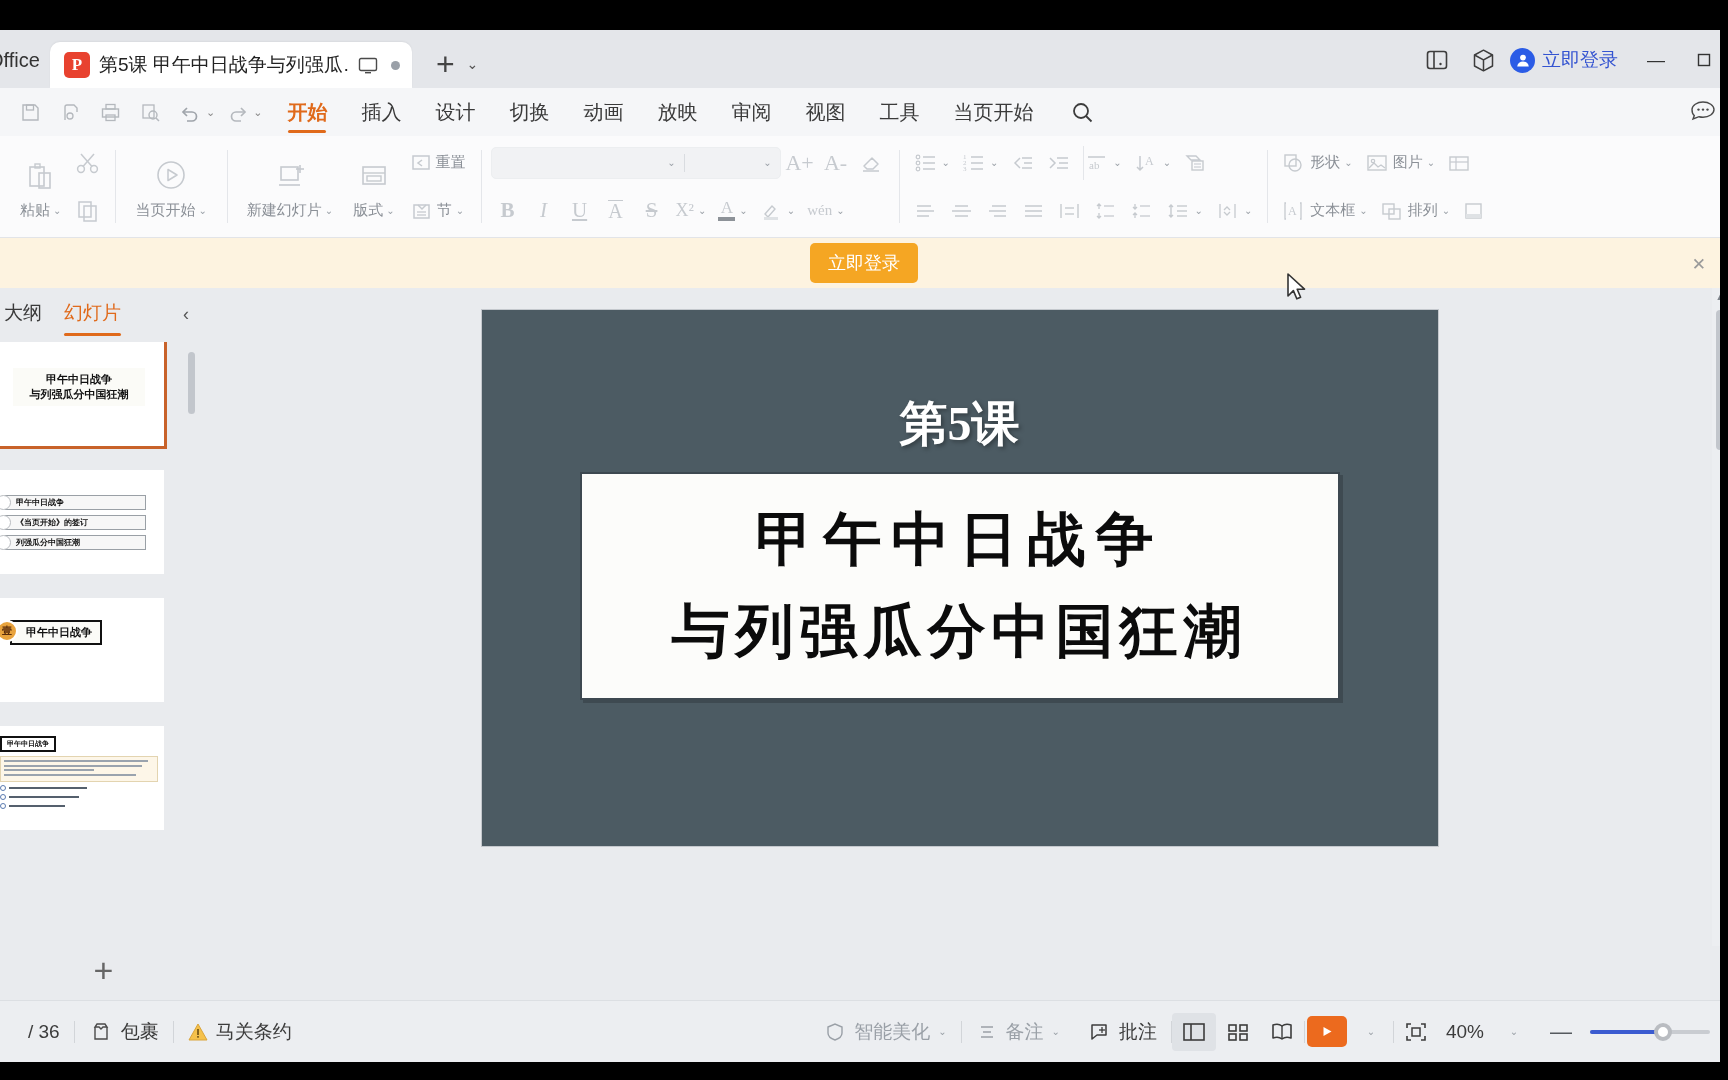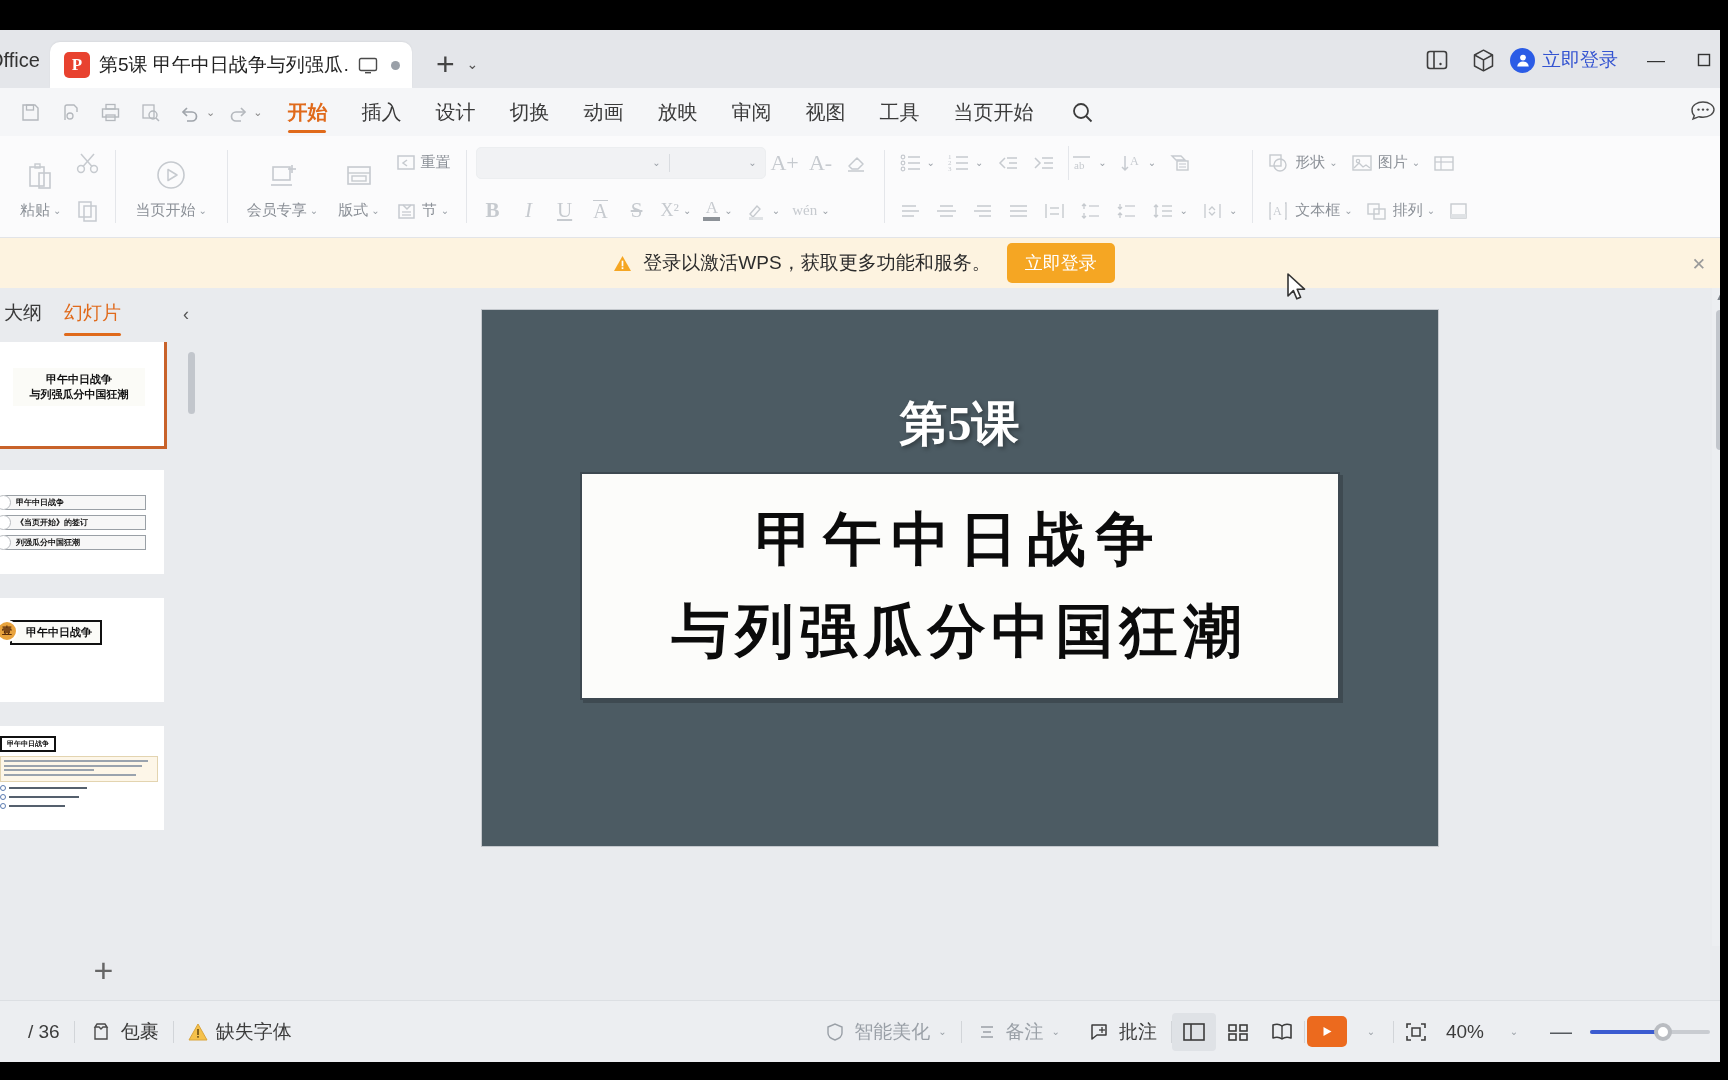--- a/index.html
+++ b/index.html
@@ -432,21 +432,21 @@
       <div class="rbig">
         <div class="gi">
           <svg width="34" height="34" viewBox="0 0 34 34">
               <rect x="8" y="7" width="17" height="13" fill="none" stroke="#c6cacf" stroke-width="1.6"></rect>
               <line x1="6" y1="25" x2="27" y2="25" stroke="#c6cacf" stroke-width="1.6"></line>
               <line x1="27" y1="5" x2="27" y2="13" stroke="#c6cacf" stroke-width="1.6"></line>
               <line x1="23" y1="9" x2="31" y2="9" stroke="#c6cacf" stroke-width="1.6"></line>
             </svg>
         </div>
         <div class="lb">
-          <span>会员专享</span>
+          <span>新建幻灯片</span>
             <span class="caret">⌄</span>
         </div>
       </div>
       <div class="rbig">
         <div class="gi">
           <svg width="34" height="34" viewBox="0 0 34 34">
               <rect x="6" y="7" width="22" height="17" fill="none" stroke="#c6cacf" stroke-width="1.6"></rect>
               <line x1="6" y1="13" x2="28" y2="13" stroke="#c6cacf" stroke-width="1.4"></line>
               <rect x="10" y="16" width="14" height="5" fill="none" stroke="#c6cacf" stroke-width="1.4"></rect>
             </svg>
@@ -733,28 +733,20 @@
                 <rect x="4" y="4" width="15" height="14" fill="none" stroke="#c6cacf" stroke-width="1.4"></rect>
                 <rect x="4" y="14" width="15" height="4" fill="#dfe2e5"></rect>
               </svg>
           </div>
         </div>
       </div>
     </div>
   </div>
 
   <div class="banner">
-    <div class="banner-text">
-      <svg class="warn-tri" viewBox="0 0 20 18">
-        <path d="M10 1 19 17H1z" fill="#f5a623"></path>
-          <rect x="9.1" y="6" width="1.8" height="6" fill="#fff"></rect>
-          <rect x="9.1" y="13" width="1.8" height="1.9" fill="#fff"></rect>
-      </svg>
-      <span>登录以激活WPS，获取更多功能和服务。</span>
-    </div>
     <button class="banner-btn">立即登录</button>
     <div class="banner-close">✕</div>
   </div>
 
   <div class="workarea">
 
     <div class="leftpanel">
       <div class="lp-tabs">
         <div class="lp-tab"><span>大纲</span></div>
         <div class="lp-tab active"><span>幻灯片</span></div>
@@ -858,21 +850,21 @@
         </svg>
       <span>包裹</span>
     </div>
     <div class="sb-sep"></div>
     <div class="sb-item">
       <svg width="20" height="18" viewBox="0 0 20 18">
           <path d="M10 1 19 17H1z" fill="#f5c14b" stroke="#d9a43b" stroke-width="1"></path>
           <rect x="9.2" y="6" width="1.6" height="6" fill="#6b4c10"></rect>
           <rect x="9.2" y="13" width="1.6" height="1.7" fill="#6b4c10"></rect>
         </svg>
-      <span>缺失字体</span>
+      <span>马关条约</span>
     </div>
 
     <div class="sb-right">
       <div class="sb-item muted">
         <svg width="22" height="22" viewBox="0 0 22 22">
             <path d="M4 6l7-3 7 3v6c0 4-4 6-7 7-3-1-7-3-7-7z" fill="none" stroke="#9aa0a7" stroke-width="1.4"></path>
           </svg>
         <span>智能美化</span>
         <span class="caret">⌄</span>
       </div>

